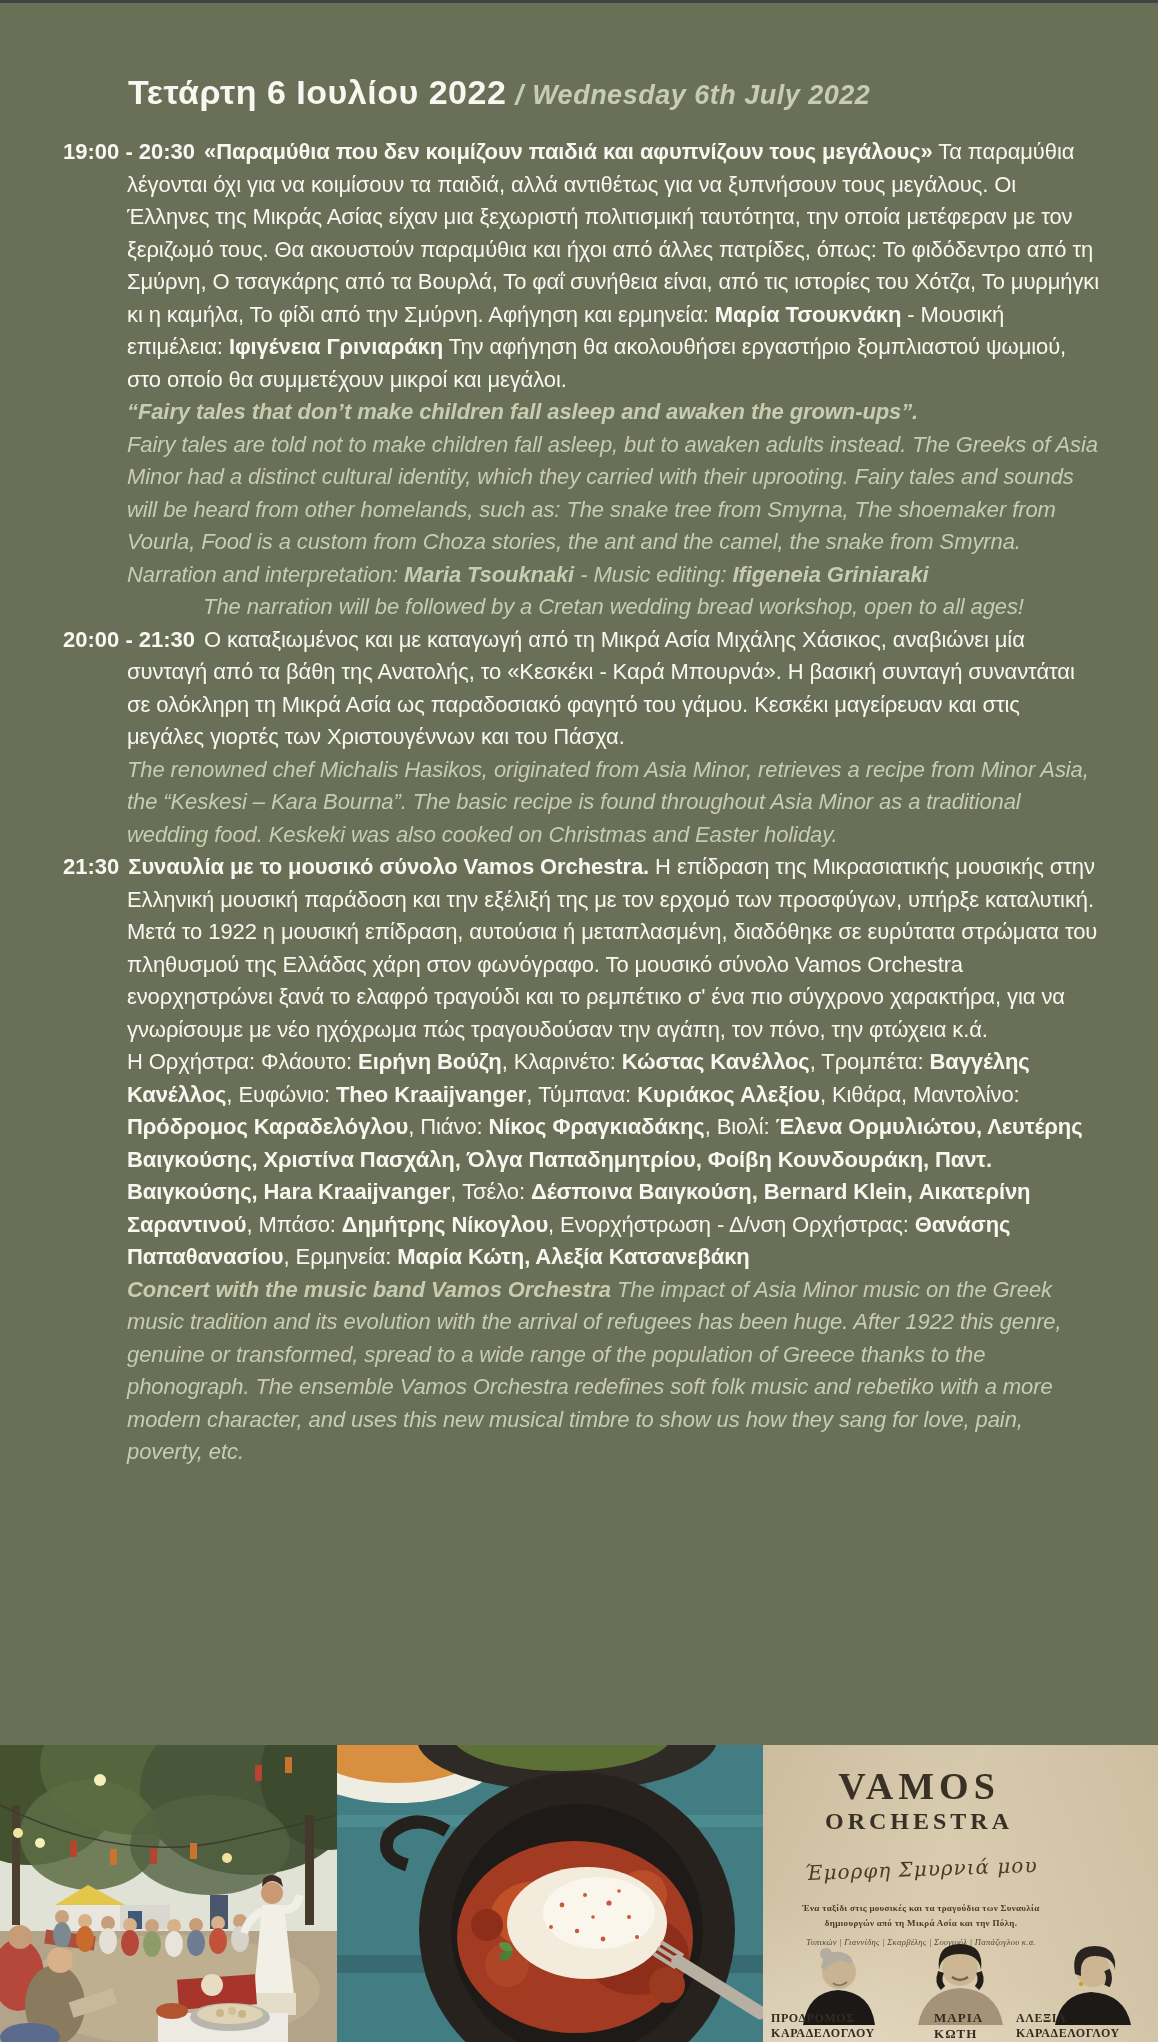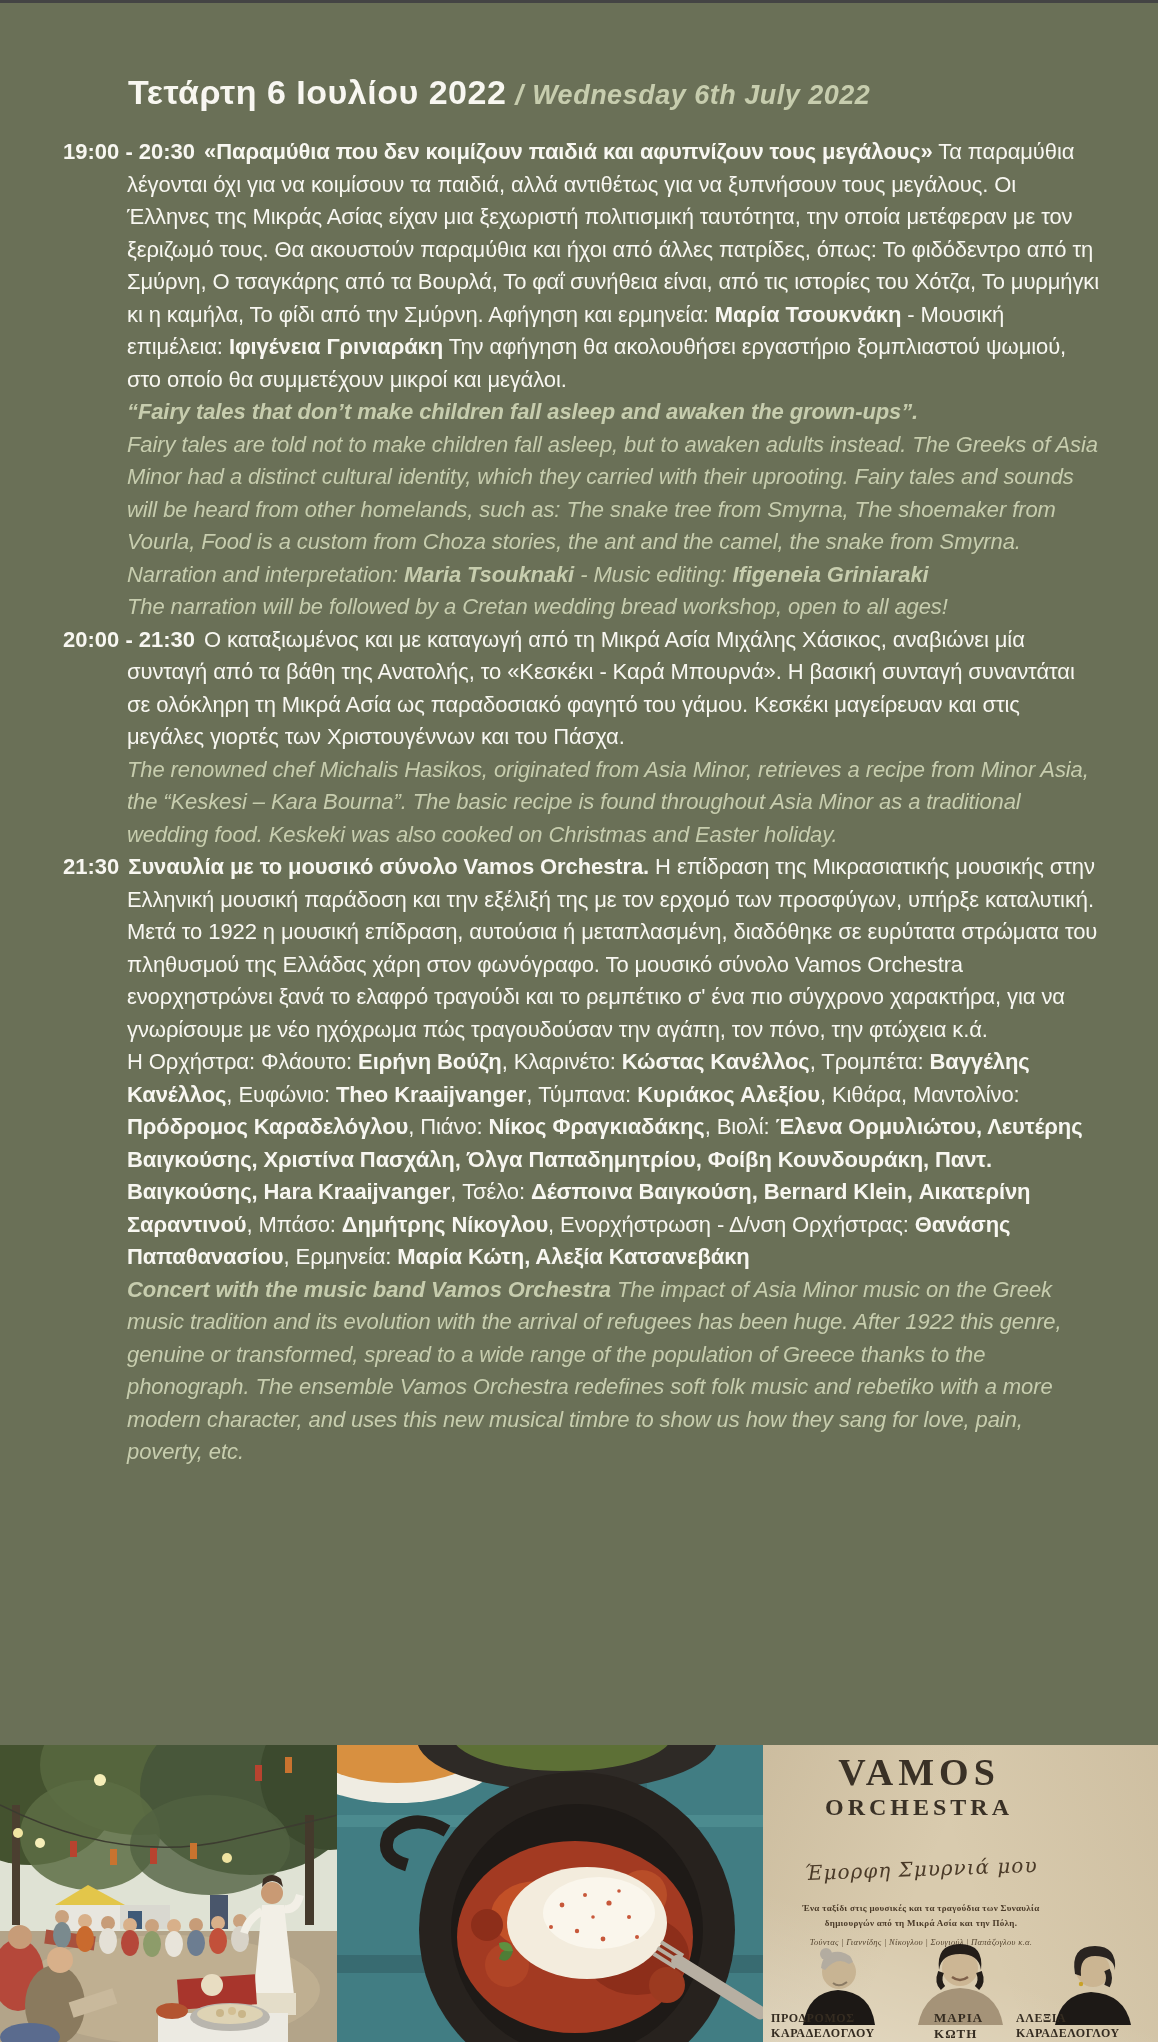--- a/index.html
+++ b/index.html
@@ -26,21 +26,21 @@
   }
   .title{margin:14px 0 24px 65px;white-space:nowrap;}
   .t-gr{font-size:34px;font-weight:700;color:var(--white);letter-spacing:.5px;}
   .t-sep{font-size:28px;font-weight:700;font-style:italic;color:var(--sage);padding:0 9px;}
   .t-en{font-size:27px;font-weight:700;font-style:italic;color:var(--sage);letter-spacing:.5px;}
   .schedule p{margin:0;font-size:22px;line-height:32.5px;letter-spacing:-0.1px;}
   .hang{padding-left:64px;text-indent:-64px;}
   .ind{padding-left:64px;}
   .time{font-weight:700;color:var(--white);padding-right:9px;letter-spacing:0;}
   .sg-b{font-weight:700;}
-  .sg-en{color:var(--sage);font-style:italic;}
+  .sg-en{color:var(--sage);font-style:italic;text-align:center;}
   .sg-enb{color:var(--sage);font-style:italic;font-weight:700;}
   .sg-blk{display:block;}
 
   
   .photos{
     position:absolute;left:0;bottom:0;width:1158px;height:300px;
     display:flex;
   }
   .photo{position:relative;height:300px;overflow:hidden;flex:none;}
   .photo svg{display:block;}
@@ -49,21 +49,21 @@
   .photo-poster{
     width:395px;
     background:
       linear-gradient(115deg, rgba(110,85,50,.12), rgba(255,255,255,0) 42%),
       linear-gradient(250deg, rgba(110,85,50,.10), rgba(255,255,255,0) 48%),
       linear-gradient(20deg, rgba(255,255,248,.28), rgba(255,255,255,0) 35%),
       var(--paper);
     color:var(--ink);
   }
   .poster-title{
-    position:absolute;top:6px;left:6px;width:300px;text-align:center;
+    position:absolute;top:20px;left:6px;width:300px;text-align:center;
     font-family:"Liberation Serif",serif;line-height:1.12;
   }
   .poster-title .l1{display:block;font-size:38px;font-weight:700;letter-spacing:5px;}
   .poster-title .l2{display:block;font-size:24px;font-weight:700;letter-spacing:4px;}
   .poster-script{
     position:absolute;top:112px;left:18px;width:280px;text-align:center;
     font-family:"DejaVu Serif",serif;font-style:italic;font-size:20px;
     color:#4a3a28;transform:rotate(-2deg);letter-spacing:1px;
   }
   .poster-tagline{
@@ -259,21 +259,21 @@
       </svg>
     </div>
 
     <div class="photo photo-poster">
       <div class="poster-title">
         <span class="l1">VAMOS</span>
         <span class="l2">ORCHESTRA</span>
       </div>
       <div class="poster-script">Έμορφη Σμυρνιά μου</div>
       <div class="poster-tagline">Ένα ταξίδι στις μουσικές και τα τραγούδια των Συναυλία δημιουργών από τη Μικρά Ασία και την Πόλη.</div>
-      <div class="poster-composers">Τούντας | Γιαννίδης | Νίκογλου | Σουγιούλ | Παπάζογλου κ.α.</div>
+      <div class="poster-composers">Τοπικών | Γιαννίδης | Σκαρβέλης | Σουγιούλ | Παπάζογλου κ.α.</div>
 
       <svg class="poster-people" width="395" height="85" viewBox="0 0 395 85">
 
         <path d="M40,85 Q45,52 75,50 Q108,52 112,85 Z" fill="#1c1815"></path>
         <circle cx="76" cy="32" r="17" fill="#c8b493"></circle>
         <path d="M58,28 q2,-18 20,-16 q10,2 12,10 l-4,2 q-12,-8 -24,6 Z" fill="#b3aca0"></path>
         <circle cx="63" cy="14" r="6" fill="#b3aca0"></circle>
         <path d="M84,42 q-8,6 -14,1" stroke="#8a7a63" stroke-width="2" fill="none"></path>
 
         <path d="M155,85 Q162,50 197,48 Q234,50 240,85 Z" fill="#a59378"></path>

